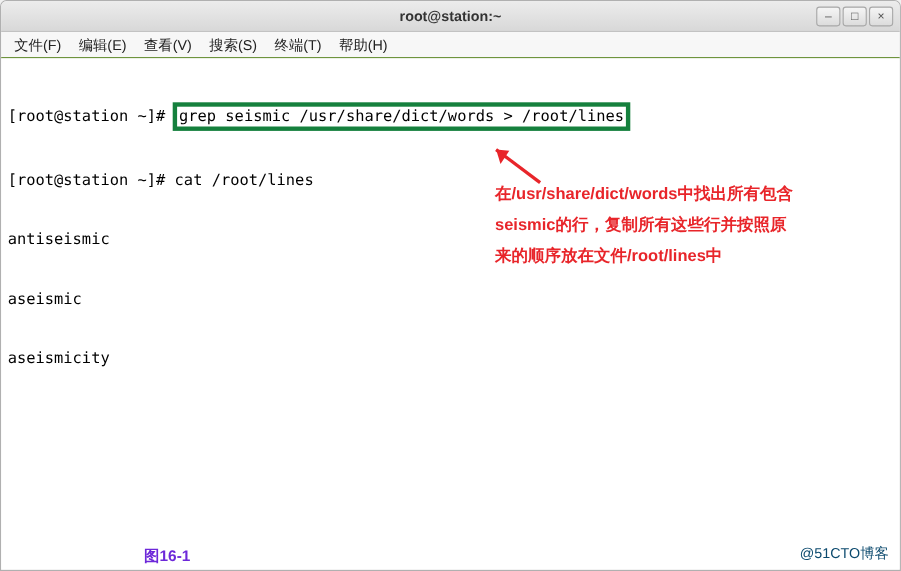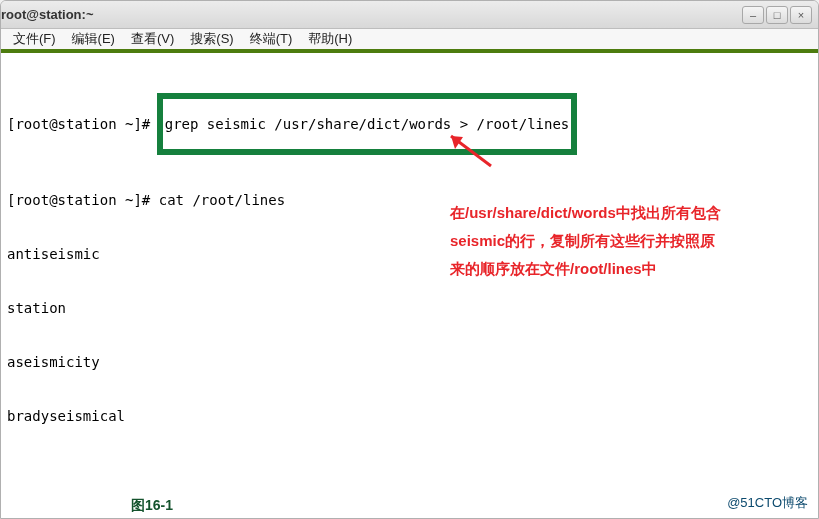--- a/index.html
+++ b/index.html
@@ -18,20 +18,21 @@
     background: linear-gradient(#ececec, #d8d8d8);
     border-bottom: 1px solid #bdbdbd;
     display: flex;
     align-items: center;
     position: relative;
     padding: 0 6px;
   }
   .title {
     position: absolute;
     left: 0; right: 0;
+    text-align: center;
     font-weight: bold;
     color: #333;
     pointer-events: none;
   }
   .win-controls {
     margin-left: auto;
     display: flex;
     gap: 2px;
   }
   .win-btn {
@@ -42,21 +43,21 @@
     display: flex;
     align-items: center;
     justify-content: center;
     font-size: 11px;
     color: #555;
     cursor: pointer;
   }
   .menubar {
     height: 24px;
     background: #f7f7f7;
-    border-bottom: 4px solid #4d7c0f;
+    border-bottom: 1px solid #4d7c0f;
     display: flex;
     align-items: center;
     padding: 0 6px;
     gap: 4px;
   }
   .menu-item {
     padding: 2px 6px;
     cursor: pointer;
     color: #222;
   }
@@ -66,48 +67,47 @@
     font-size: 14px;
     line-height: 18px;
     color: #000;
     padding: 4px 6px;
     height: calc(100% - 52px);
     position: relative;
     white-space: pre;
   }
   .line { white-space: pre; }
   .red-box {
-    border: 6px solid #15803d;
+    border: 4px solid #15803d;
     display: inline-block;
-    padding: 16px 2px;
+    padding: 0 2px;
     margin-left: -2px;
   }
   .annotation-arrow {
     position: absolute;
     left: 440px; top: 78px;
     pointer-events: none;
   }
   .annotation-text {
     position: absolute;
     left: 449px;
     top: 110px;
     color: #e8252a;
     font-family: "Microsoft YaHei", sans-serif;
     font-size: 15px;
     font-weight: bold;
     line-height: 28px;
     white-space: normal;
     width: 280px;
-    margin-top: 36px;
   }
   .fig-label {
     position: absolute;
     left: 130px;
     bottom: 4px;
-    color: #14532d;
+    color: #6d28d9;
     font-family: "Microsoft YaHei", sans-serif;
     font-weight: bold;
     font-size: 14px;
     margin-top: 40px;
   }
   .watermark {
     position: absolute;
     right: 10px;
     bottom: 6px;
     color: #0c4a6e;
@@ -133,23 +133,22 @@
   <div class="menu-item">查看(V)</div>
   <div class="menu-item">搜索(S)</div>
   <div class="menu-item">终端(T)</div>
   <div class="menu-item">帮助(H)</div>
 </div>
 
 <div class="terminal">
   <div class="line"><span>[root@station ~]# </span><span class="red-box">grep seismic /usr/share/dict/words &gt; /root/lines</span></div>
   <div class="line"><span>[root@station ~]# </span><span>cat /root/lines</span></div>
   <div class="line">antiseismic</div>
-  <div class="line">station</div>
+  <div class="line">aseismic</div>
   <div class="line">aseismicity</div>
-  <div class="line">bradyseismical</div>
   
   
   
   
   
   
   
   
   
   

